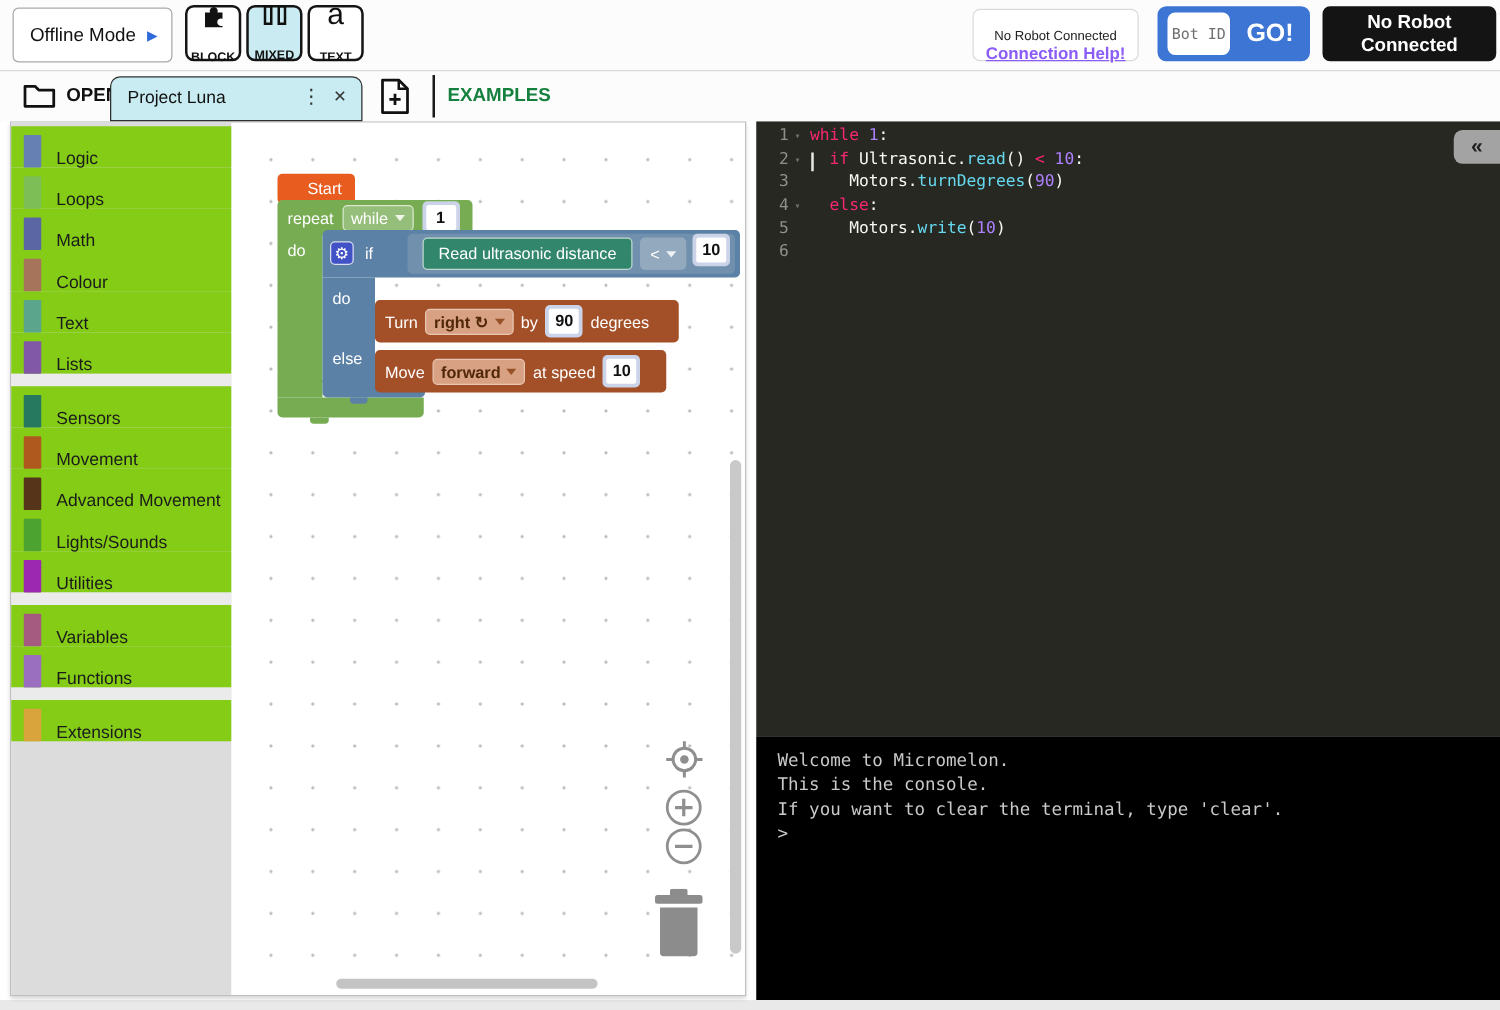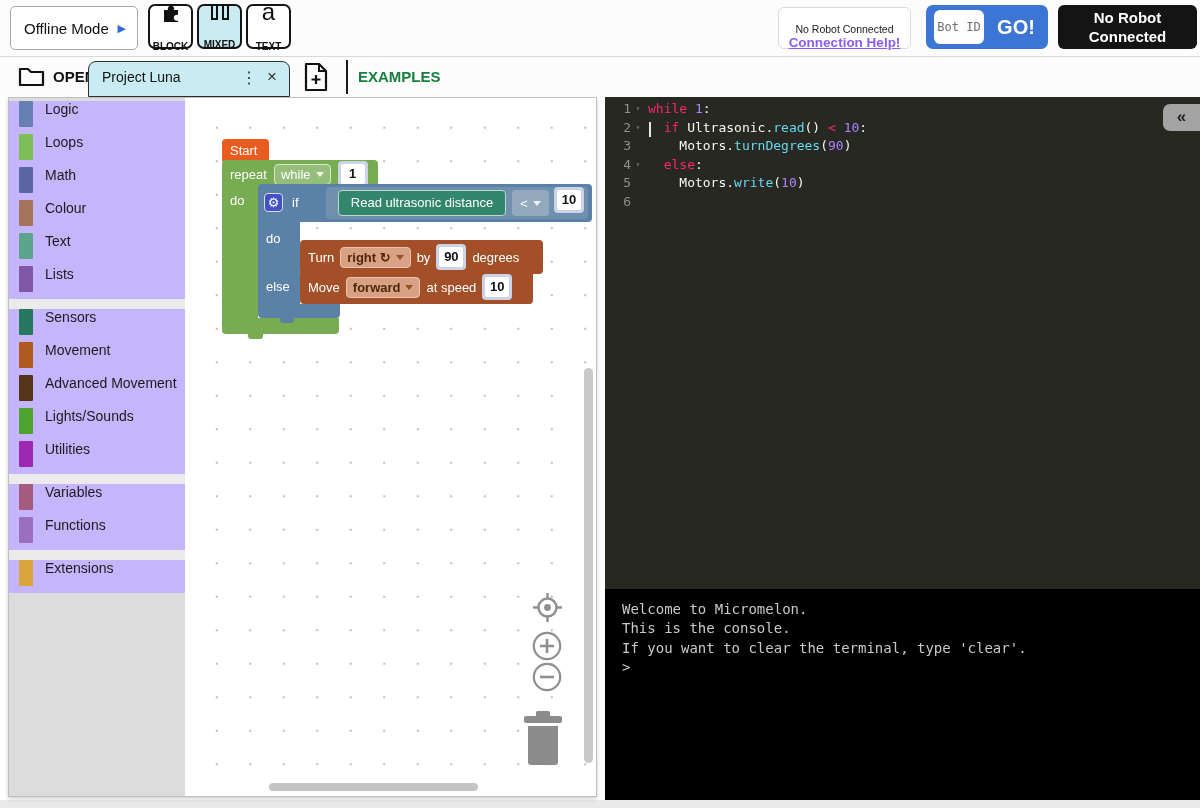--- a/index.html
+++ b/index.html
@@ -47,38 +47,38 @@
   #tab-menu { font-size:16px; color:#333; padding:0 8px; cursor:pointer; }
   #tab-close { font-size:17px; color:#333; padding:0 2px; cursor:pointer; }
   #newfile-btn { left:303px; top:5px; cursor:pointer; }
   #tab-divider { left:346px; top:60px; width:2px; height:34px; background:#1A1A1A; top:3px; }
   #examples-btn { left:358px; top:0; height:40px; line-height:40px; font-size:15px; font-weight:800; color:#15803d; cursor:pointer; }
 
   
   #workspace { left:8px; top:97px; width:589px; height:700px; background:#FFF; border:1px solid #BFBFBF;
     box-shadow:0 2px 4px rgba(0,0,0,.18); z-index:3; }
   #toolbox { left:0; top:0; width:176px; height:698px; background:#DCDCDC; padding-top:3px; }
-  .cat-row { height:33px; background:#c4b5fd; display:flex; align-items:flex-start; cursor:pointer; }
+  .cat-row { height:33px; background:#84cc16; display:flex; align-items:flex-end; cursor:pointer; }
   .cat-chip { width:14px; height:26px; margin:0 12px 0 10px; border-radius:1px; }
   .cat-label { font-size:14px; color:#1B1B1B; }
   .cat-gap { height:10px; background:#EBEBEB; }
   #canvas { left:176px; top:0; width:411px; height:698px; overflow:hidden;
     background-image:radial-gradient(circle, #BBBBBB 1.1px, transparent 1.4px);
     background-size:33.5px 33.5px; background-position:15px 13px; }
 
   
   .blk { position:absolute; border-radius:4px; color:#FFF; font-size:13px; }
   .blk-row { display:flex; align-items:center; }
   .dd { display:inline-flex; align-items:center; gap:5px; height:21px; padding:0 6px; border-radius:4px; cursor:pointer; }
   .dd .caret { width:0; height:0; border-left:4px solid transparent; border-right:4px solid transparent; border-top:5px solid currentColor; opacity:.85; }
   .numshadow { display:inline-block; background:#CBD3E8; border-radius:4px; padding:3px; cursor:text; }
   .numshadow .fld { display:block; min-width:24px; height:20px; line-height:20px; background:#FFF; border-radius:2px;
     color:#111; font-weight:600; text-align:center; padding:0 3px; }
 
-  #blk-start { left:37px; top:41px; width:47px; height:24px; line-height:24px; padding-left:8px; }
+  #blk-start { left:37px; top:41px; width:62px; height:24px; line-height:24px; padding-left:24px; }
   #blk-start:after { content:""; position:absolute; left:9px; bottom:-5px; width:13px; height:5px; background:inherit; border-radius:0 0 3px 3px; }
   #rpt-header { left:37px; top:62px; width:156px; height:28px; display:flex; align-items:center; padding-left:8px; gap:7px; border-radius:4px 4px 4px 0; }
   #rpt-dd { background:#96BE7B; border:1px solid #D8E8CC; color:#FFF; }
   #rpt-spine { left:37px; top:90px; width:36px; height:130px; border-radius:0; }
   #rpt-bottom { left:37px; top:220px; width:117px; height:16px; border-radius:0 0 4px 4px; }
   #rpt-bottom:after { content:""; position:absolute; left:26px; bottom:-5px; width:15px; height:5px; background:inherit; border-radius:0 0 3px 3px; }
   #rpt-do { left:45px; top:95px; color:#FFF; font-size:13px; }
 
   #if-top { left:73px; top:86px; width:334px; height:38px; border-radius:4px 4px 4px 0; }
   #if-gear { position:absolute; left:6px; top:9px; width:19px; height:19px; background:#4151C6; border:1px solid #D8DEF0;
@@ -307,21 +307,21 @@
           <span>right ↻</span>
             <span class="caret"></span>
         </span>
         <span>by</span>
         <span class="numshadow">
             <span class="fld">90</span>
           </span>
         <span>degrees</span>
       </div>
 
-      <div id="move-blk" class="blk blk-row" style="background: rgb(163, 79, 40);">
+      <div id="move-blk" class="blk blk-row" style="background: rgb(163, 79, 40); margin-top: 10px;">
         <span>Move</span>
         <span class="dd mv-dd">
           <span>forward</span>
             <span class="caret"></span>
         </span>
         <span>at speed</span>
         <span class="numshadow">
             <span class="fld">10</span>
           </span>
       </div>

